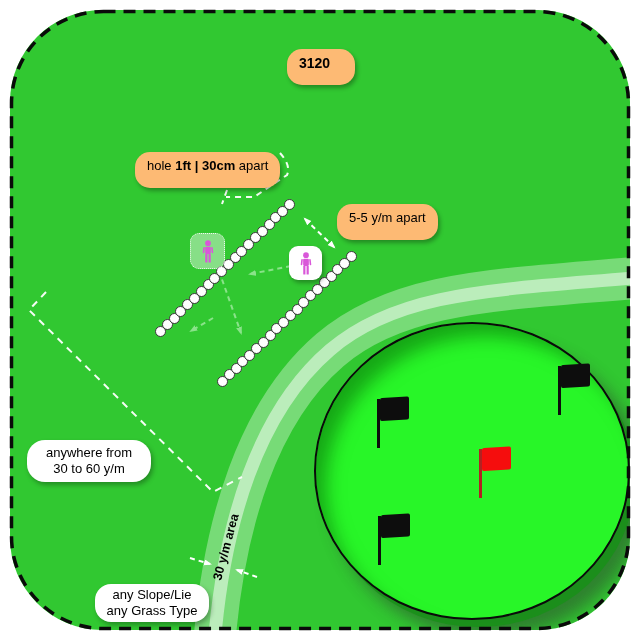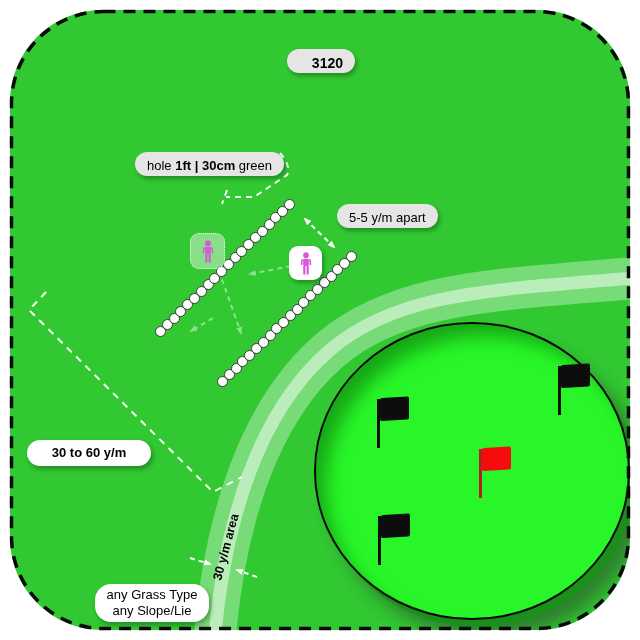--- a/index.html
+++ b/index.html
@@ -38,38 +38,38 @@
   }
 
   .person-box{
     position:absolute;width:33px;height:34px;border-radius:9px;
     display:flex;align-items:center;justify-content:center;
   }
   .person-box.faded{background:rgba(255,255,255,0.42);border:1px dotted rgba(255,255,255,0.85);}
   .person-box.solid{background:#ffffff;box-shadow:2px 3px 4px rgba(0,0,0,0.3);}
 
   .pill{
-    position:absolute;background:#e5e5e5;border-radius:15px;
+    position:absolute;background:#fdba74;border-radius:15px;
     box-shadow:2px 3px 4px rgba(0,0,0,0.3);
-    font-size:13px;line-height:28px;height:24px;padding:0 12px;
-    white-space:nowrap;text-align:right;color:#000;
+    font-size:13px;line-height:28px;height:36px;padding:0 12px;
+    white-space:nowrap;text-align:left;color:#000;
   }
   .pill b{font-weight:bold;}
   #badge{left:287px;top:49px;min-width:44px;font-weight:bold;font-size:14px;}
   #balls-label{left:135px;top:152px;}
   #gap-label{left:337px;top:204px;}
 
   .box{
     position:absolute;background:#fff;border-radius:18px;
     box-shadow:2px 3px 5px rgba(0,0,0,0.3);
     text-align:center;color:#000;
   }
   #distance-box{left:27px;top:440px;width:120px;font-size:13px;line-height:16px;padding:5px 2px;}
   #conditions-box{left:95px;top:584px;width:110px;font-size:13px;line-height:16px;padding:3px 2px;border-radius:16px;}
-  .bold{font-weight:bold;}
+  .bold{font-weight:normal;}
 
   #band-label{
     position:absolute;left:190px;top:540px;width:72px;text-align:center;
     font-weight:bold;font-size:12.5px;color:#000;white-space:nowrap;
     transform:rotate(-75deg);transform-origin:center center;
   }
 </style>
 </head>
 <body style="--field-green: #31c831; --green: #28f628;">
 
@@ -97,31 +97,32 @@
       <path d="M305 219 L334 247" fill="none" stroke="#fff" stroke-width="2" stroke-dasharray="5 4" marker-start="url(#mw)" marker-end="url(#mw)"></path>
       <path d="M190 558 L210 564" fill="none" stroke="#fff" stroke-width="2" stroke-dasharray="5 4" marker-end="url(#mw)"></path>
       <path d="M257 577 L237 570" fill="none" stroke="#fff" stroke-width="2" stroke-dasharray="5 4" marker-end="url(#mw)"></path>
       <path d="M291 266 L250 274" fill="none" stroke="#a8eca8" stroke-width="2" stroke-dasharray="5 4" opacity="0.75" marker-end="url(#mg)"></path>
       <path d="M219 271 L241 333" fill="none" stroke="#a8eca8" stroke-width="2" stroke-dasharray="5 4" opacity="0.75" marker-end="url(#mg)"></path>
       <path d="M213 318 L191 331" fill="none" stroke="#a8eca8" stroke-width="2" stroke-dasharray="5 4" opacity="0.75" marker-end="url(#mg)"></path>
     </svg>
 
     <div class="pill" id="badge">3120</div>
 
-    <div class="pill" id="balls-label"><span>hole </span><b>1ft | 30cm</b><span> green</span></div>
+    <div class="pill" id="balls-label"><span>hole </span><b>1ft | 30cm</b><span> apart</span></div>
 
     <div class="pill" id="gap-label">5-5 y/m apart</div>
 
     <div class="box" id="distance-box">
+      <div>anywhere from</div>
       <div class="bold">30 to 60 y/m</div>
     </div>
 
     <div class="box" id="conditions-box">
+      <div>any Slope/Lie</div>
       <div>any Grass Type</div>
-      <div>any Slope/Lie</div>
     </div>
 
     <div id="band-label">30 y/m area</div>
   <div class="dot" style="left: 160px; top: 331px;"></div>
       <div class="dot" style="left: 166.789px; top: 324.316px;"></div>
       <div class="dot" style="left: 173.579px; top: 317.632px;"></div>
       <div class="dot" style="left: 180.368px; top: 310.947px;"></div>
       <div class="dot" style="left: 187.158px; top: 304.263px;"></div>
       <div class="dot" style="left: 193.947px; top: 297.579px;"></div>
       <div class="dot" style="left: 200.737px; top: 290.895px;"></div>

